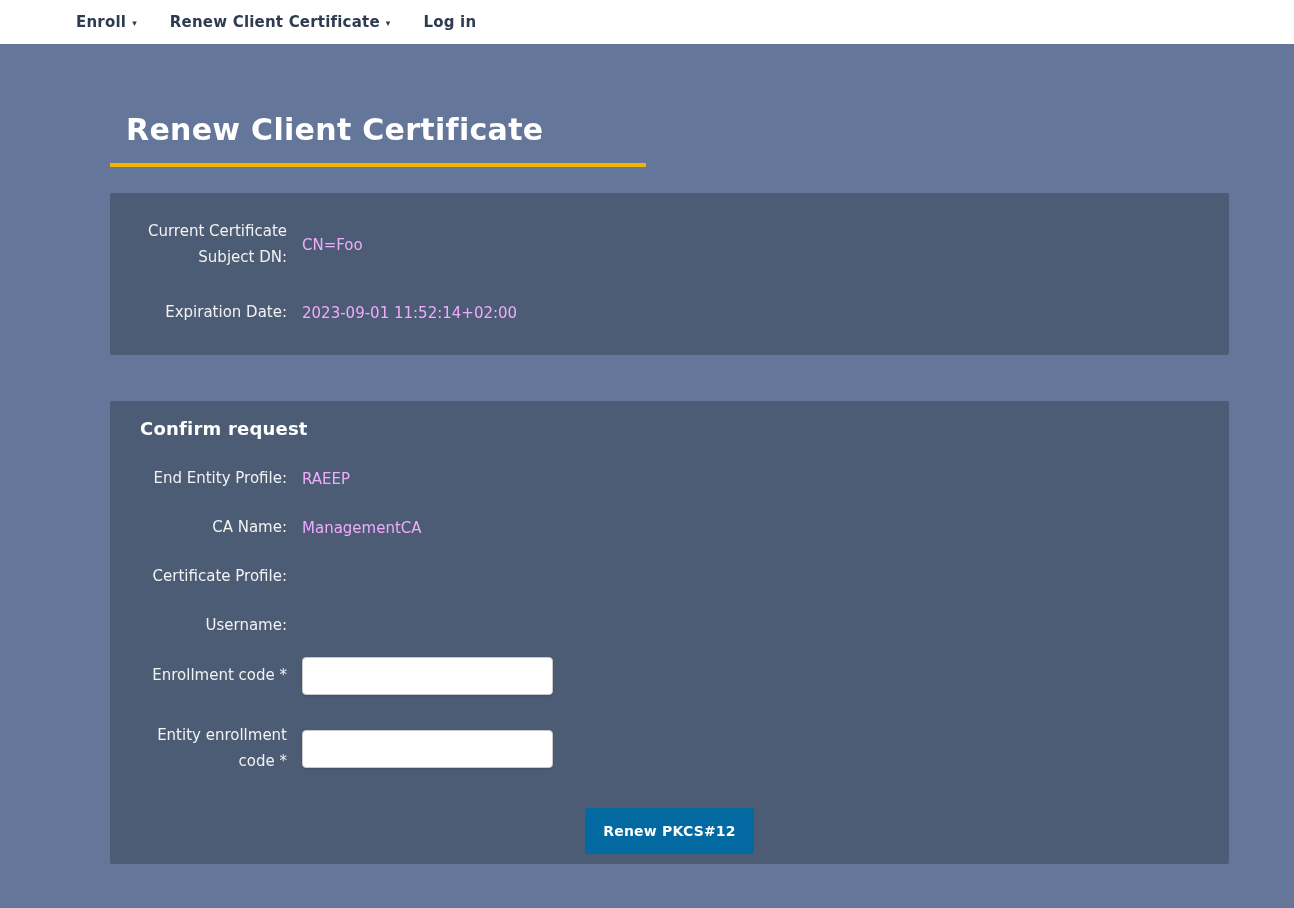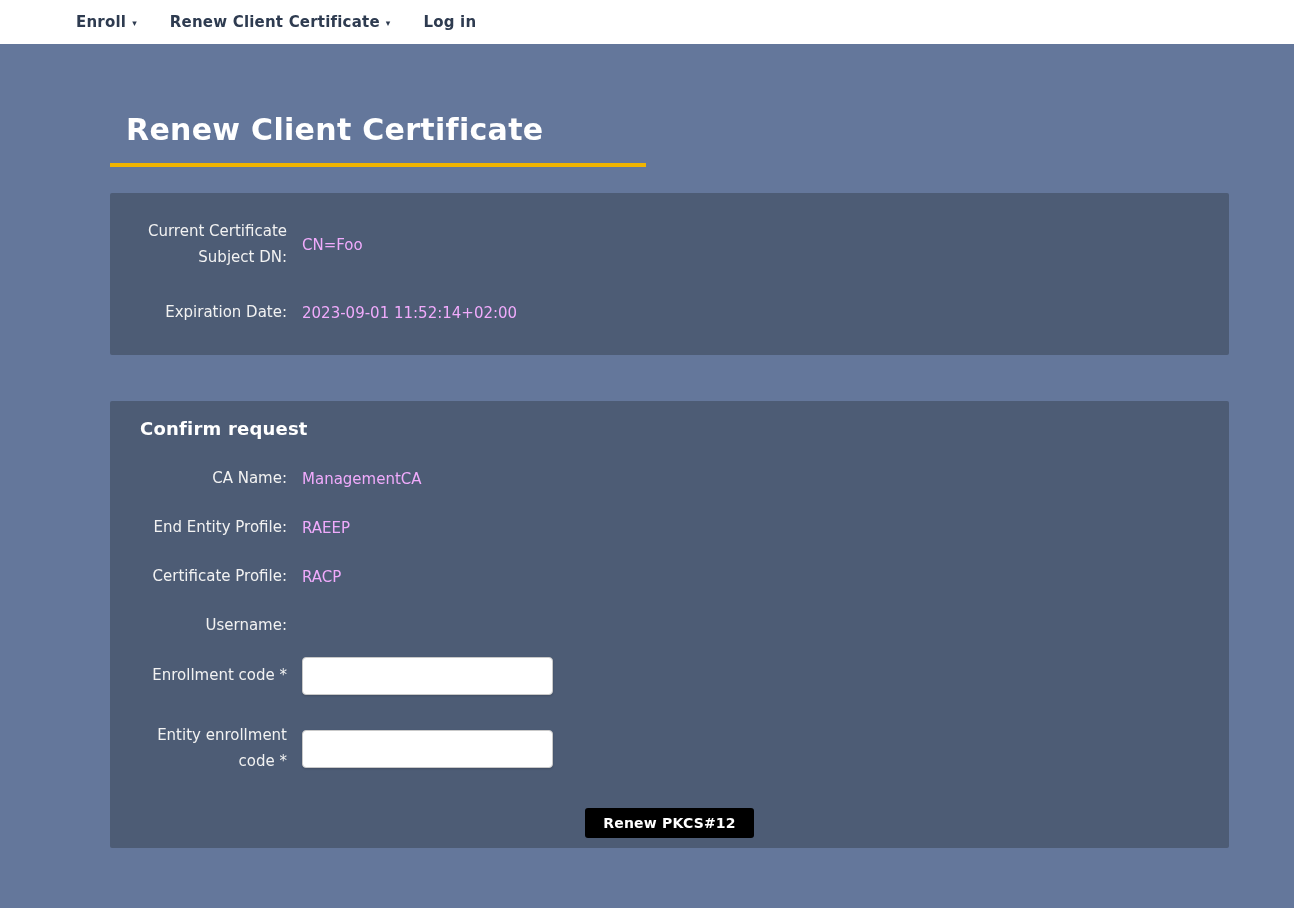--- a/index.html
+++ b/index.html
@@ -105,28 +105,28 @@
     box-shadow: 0 1px 2px rgba(0,0,0,0.15);
   }
 
   .button-row {
     display: flex;
     justify-content: center;
     margin-top: 33px;
     padding-bottom: 0;
   }
   .submit-btn {
-    background: #000000;
+    background: #0369a1;
     color: #ffffff;
     font-family: "DejaVu Sans", "Liberation Sans", sans-serif;
     font-weight: bold;
     font-size: 14px;
     border: none;
     border-radius: 3px;
-    height: 30px;
+    height: 46px;
     min-width: 141px;
     padding: 0 18px;
     cursor: pointer;
     letter-spacing: 0.2px;
   }
 </style>
 </head>
 <body>
 
 <div class="topnav">
@@ -155,32 +155,31 @@
   <div class="form-row" style="margin-bottom:0;">
     <div class="field-label">Expiration Date:</div>
     <div class="field-value">2023-09-01 11:52:14+02:00</div>
   </div>
 </div>
 
 <div class="panel panel-confirm">
   <h2 class="panel-heading">Confirm request</h2>
 
   <div class="form-row">
+    <div class="field-label">End Entity Profile:</div>
+    <div class="field-value">RAEEP</div>
+  </div>
+
+  <div class="form-row">
     <div class="field-label">CA Name:</div>
     <div class="field-value">ManagementCA</div>
   </div>
 
   <div class="form-row">
-    <div class="field-label">End Entity Profile:</div>
-    <div class="field-value">RAEEP</div>
-  </div>
-
-  <div class="form-row">
     <div class="field-label">Certificate Profile:</div>
-    <div class="field-value">RACP</div>
   </div>
 
   <div class="form-row">
     <div class="field-label">Username:</div>
   </div>
 
   <div class="form-row input-row">
     <div class="field-label">Enrollment code *</div>
     <div>
       <input class="text-input" type="password" value="" style="">

